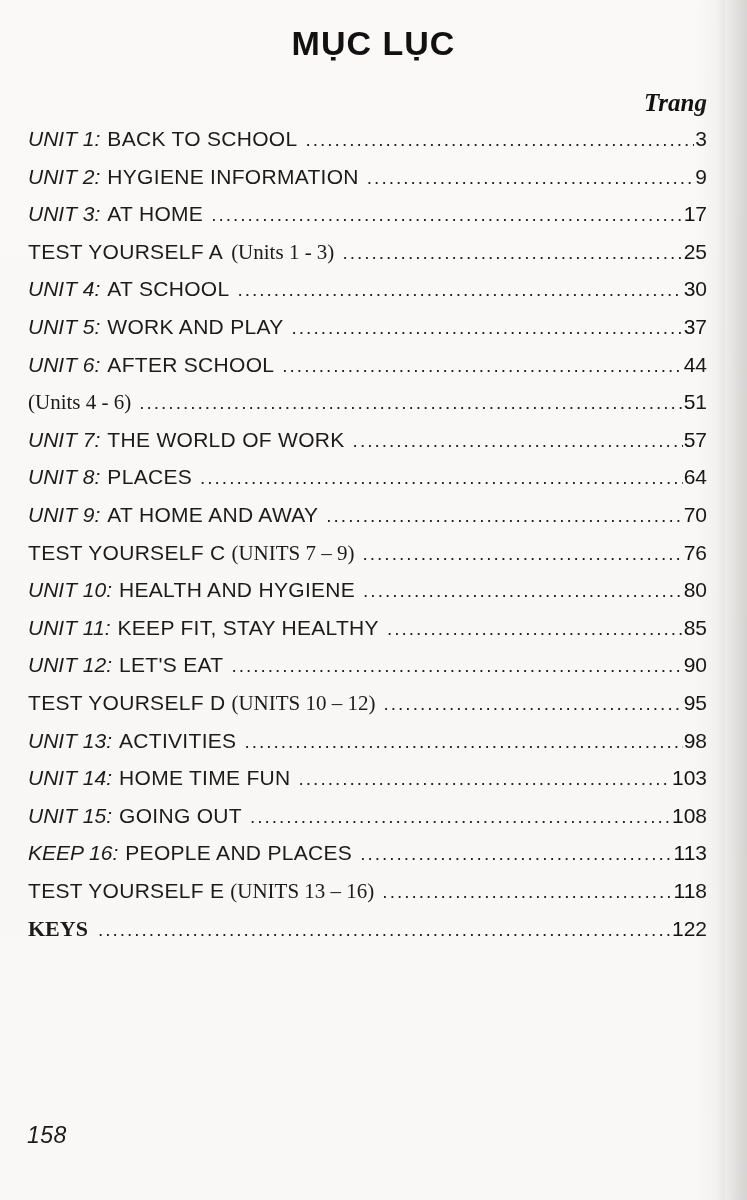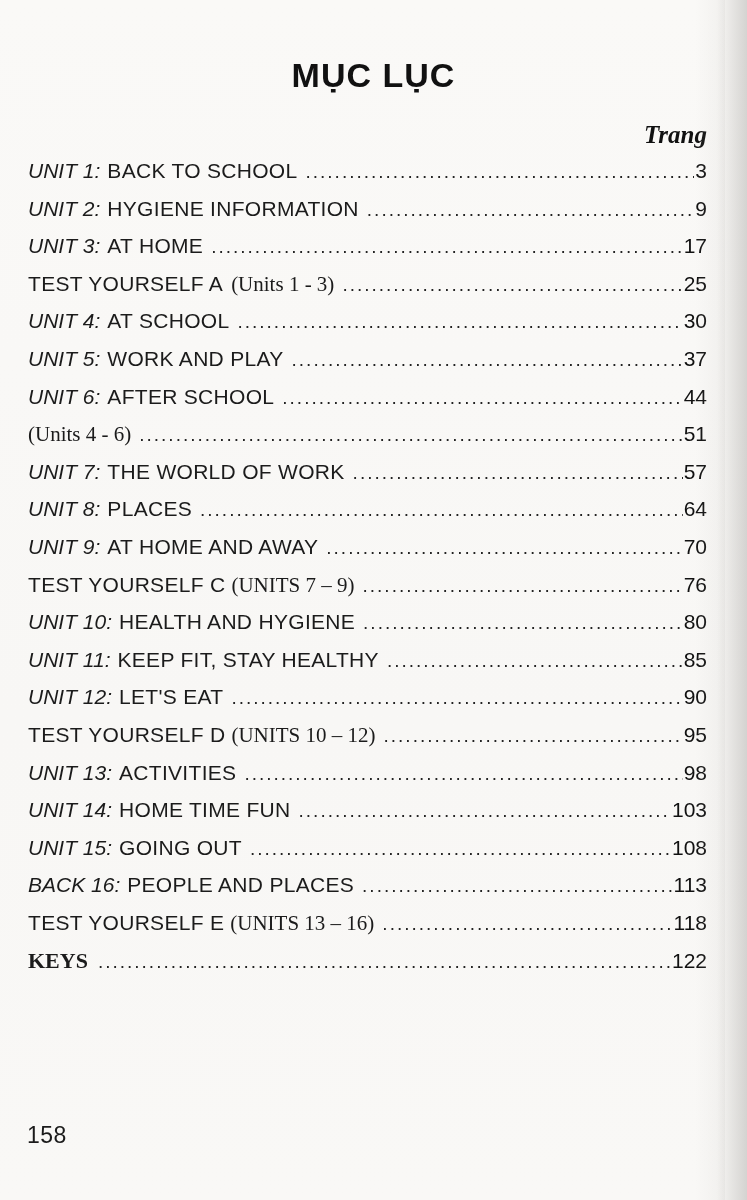--- a/index.html
+++ b/index.html
@@ -29,21 +29,21 @@
     position: absolute;
     top: 0; right: 22px;
     width: 30px; height: 100%;
     background: linear-gradient(to right,
       rgba(200,198,195,0) 0%,
       rgba(200,198,195,0.18) 100%);
     pointer-events: none;
   }
   .doc-title {
     margin: 0;
-    padding-top: 56px;
+    padding-top: 24px;
     text-align: center;
     font-size: 34px;
     font-weight: 700;
     letter-spacing: 1px;
     color: #111;
   }
   .trang-header {
     margin: 26px 40px 0 0;
     text-align: right;
     font-family: "Liberation Serif", serif;
@@ -98,20 +98,21 @@
     text-align: right;
     color: #111;
   }
   .folio {
     position: absolute;
     left: 27px;
     top: 1122px;
     font-size: 23px;
     letter-spacing: 0.5px;
     color: #1b1b1b;
+    font-style: italic;
   }
 </style>
 </head>
 <body>
 
 <div class="page">
   <h1 class="doc-title">MỤC LỤC</h1>
   <div class="trang-header">Trang</div>
   <div class="toc-list">
       <div class="row">
@@ -221,21 +222,21 @@
         <span class="dots">........................................................................................................................................................................................................</span>
         <span class="page-num">103</span>
       </div>
       <div class="row">
         <span class="lbl-unit">UNIT 15:</span>
         <span class="entry-title">GOING OUT</span>
         <span class="dots">........................................................................................................................................................................................................</span>
         <span class="page-num">108</span>
       </div>
       <div class="row">
-        <span class="lbl-unit">BACK 16:</span>
+        <span class="lbl-unit">KEEP 16:</span>
         <span class="entry-title">PEOPLE AND PLACES</span>
         <span class="dots">........................................................................................................................................................................................................</span>
         <span class="page-num">113</span>
       </div>
       <div class="row">
         <span class="lbl-test">TEST YOURSELF E</span>
         <span class="entry-range">(UNITS 13 – 16)</span>
         <span class="dots">........................................................................................................................................................................................................</span>
         <span class="page-num">118</span>
       </div>

